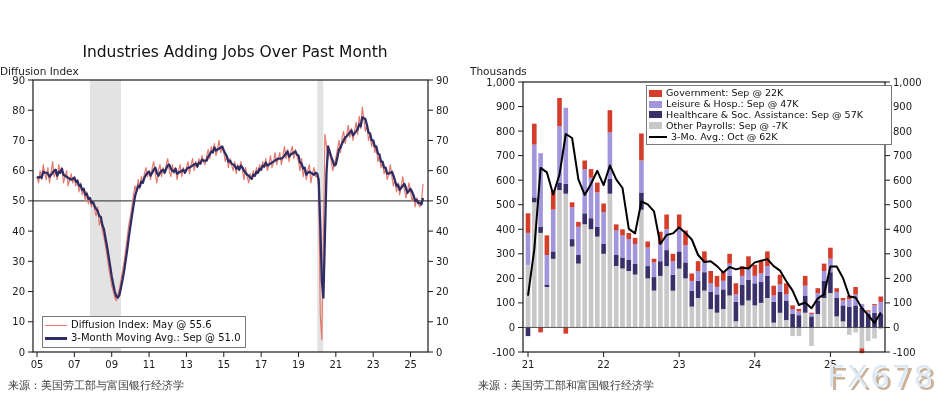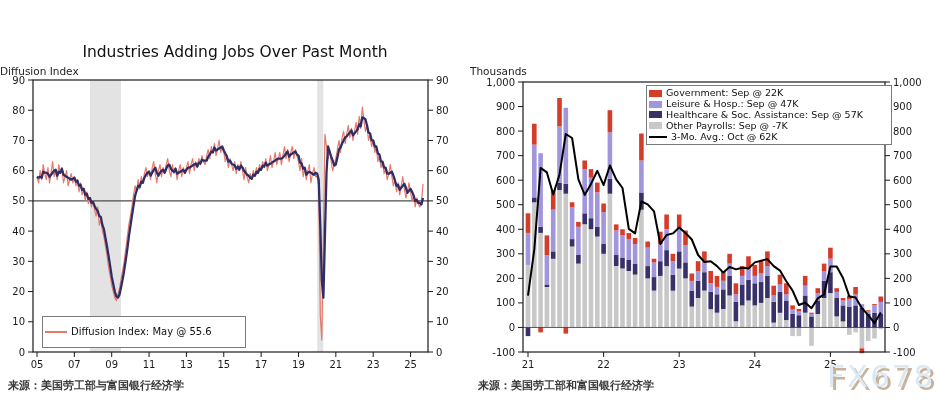--- a/index.html
+++ b/index.html
@@ -16,21 +16,21 @@
   .legend{position:absolute;background:#fff;border:1px solid #7a7a7a;
        padding:2px 2px;display:flex;flex-direction:column;justify-content:space-around;z-index:5;}
   .legend-left{left:42px;top:306px;width:198px;height:26px;}
   .legend-right{left:176px;top:75px;width:240px;height:54px;}
   .legend-row{display:flex;align-items:center;font-size:10px;line-height:1.05;
        white-space:nowrap;color:#111;}
   .legend-right .legend-row{font-size:9.5px;}
   .swatch{flex:0 0 auto;margin-right:4px;display:inline-block;}
   .swatch-box{width:13px;height:7px;}
   .swatch-line{width:22px;height:2px;}
-  .source{position:absolute;top:368px;left:8px;font-size:11px;color:#3a3a3a;font-weight:bold;}
+  .source{position:absolute;top:368px;left:8px;font-size:11px;color:#3a3a3a;}
   .watermark{position:absolute;left:827px;top:358px;font-size:31px;letter-spacing:2px;
        color:#dce9f5;text-shadow:3px 3px 0 #c9b29a;z-index:2;}
 </style>
 </head>
 <body>
 
 <div>
 
   <section class="panel" id="panel-left">
     <div class="chart-title">Industries Adding Jobs Over Past Month</div>
@@ -102,20 +102,24 @@
         <text x="335.83870967741933" y="358" text-anchor="middle" font-size="10" fill="#1a1a1a" font-family="DejaVu Sans, sans-serif">21</text>
         <line x1="373.19354838709677" y1="342" x2="373.19354838709677" y2="347" stroke="#1a1a1a"></line>
         <text x="373.19354838709677" y="358" text-anchor="middle" font-size="10" fill="#1a1a1a" font-family="DejaVu Sans, sans-serif">23</text>
         <line x1="410.5483870967742" y1="342" x2="410.5483870967742" y2="347" stroke="#1a1a1a"></line>
         <text x="410.5483870967742" y="358" text-anchor="middle" font-size="10" fill="#1a1a1a" font-family="DejaVu Sans, sans-serif">25</text>
       </svg>
     <div class="legend legend-left">
       <div class="legend-row">
         <span class="swatch swatch-line" style="background: rgb(228, 121, 108); height: 1.5px;"></span>
         <span>Diffusion Index: May @ 55.6</span>
+      </div>
+      <div class="legend-row">
+        <span class="swatch swatch-line" style="background: rgb(47, 45, 100); height: 2.5px;"></span>
+        <span>3-Month Moving Avg.: Sep @ 51.0</span>
       </div>
     </div>
     <div class="source">来源：美国劳工部与富国银行经济学</div>
   </section>
 
   <section class="panel" id="panel-right">
     <div class="chart-subtitle">Thousands</div>
     <svg id="svg-right" width="470" height="413">
         <rect x="55.7" y="254.9" width="4.6" height="62.6" fill="#c8c8c8"></rect>
         <rect x="55.7" y="317.5" width="4.6" height="8.6" fill="#383169"></rect>

